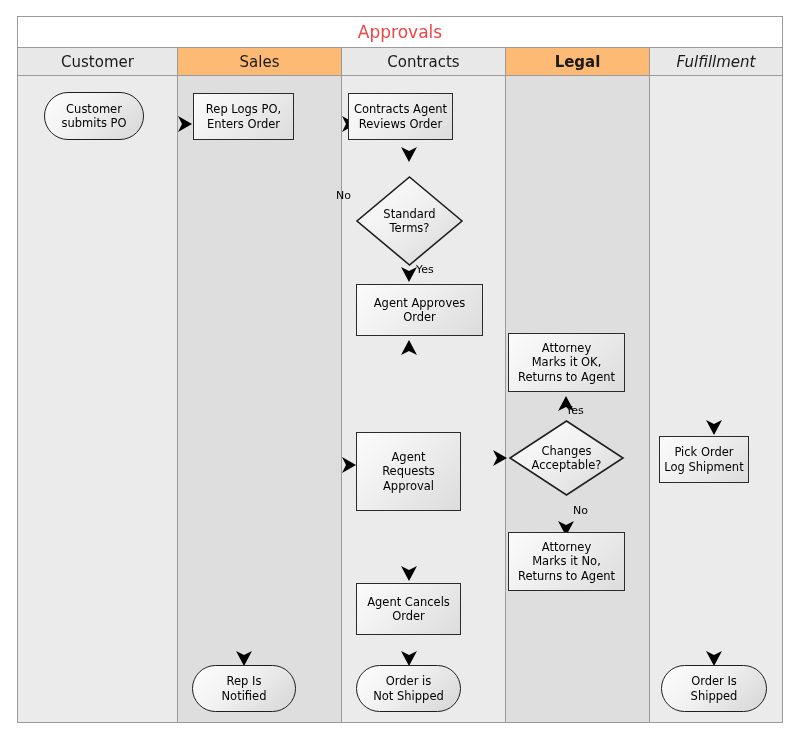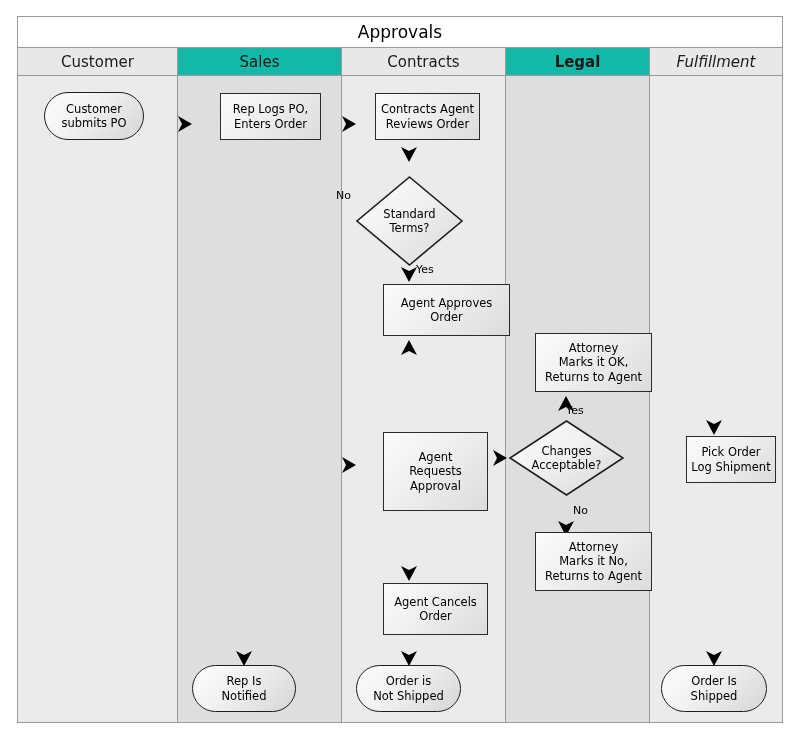--- a/index.html
+++ b/index.html
@@ -35,21 +35,21 @@
     background: #ffffff;
     border-bottom: 1px solid #9a9a9a;
     box-sizing: border-box;
     display: flex;
     align-items: center;
     justify-content: center;
   }
   .title-band .title-text {
     font-size: 17px;
     line-height: 1;
-    color: #000000;
+    color: #ef4444;
   }
 
   
   .header-band {
     position: absolute;
     left: 0; top: 31px;
     width: 100%;
     height: 28px;
     box-sizing: border-box;
     border-bottom: 1px solid #9a9a9a;
@@ -61,21 +61,21 @@
     box-sizing: border-box;
     display: flex;
     align-items: center;
     justify-content: center;
     font-size: 15px;
     color: #1a1a1a;
     border-right: 1px solid #9a9a9a;
   }
   .lane-head:last-child { border-right: none; font-style: italic; }
   .lane-head.lane-light { background: #e8e8e8; }
-  .lane-head.lane-dark  { background: #14b8a6; text-align: center; }
+  .lane-head.lane-dark  { background: #fdba74; text-align: center; }
   .lane-head.bold { font-weight: bold; }
 
   
   .lane-body-wrap {
     position: absolute;
     left: 0; top: 59px;
     width: 100%;
     height: 646px;
   }
   .lane-body {
@@ -108,21 +108,20 @@
     text-align: center;
     font-size: 11.5px;
     line-height: 1.25;
     color: #000000;
     white-space: pre-line;
   }
 
   .proc {
     border: 1.6px solid #2b2b2b;
     background: linear-gradient(135deg, #fbfbfb 0%, #f2f2f2 35%, #dcdcdc 100%);
-    margin-left: 27px;
   }
 
   .term {
     border: 1.6px solid #1f1f1f;
     border-radius: 999px;
     background: linear-gradient(135deg, #fdfdfd 0%, #f2f2f2 40%, #d6d6d6 100%);
   }
 
   .diamond-wrap { position: absolute; }
   .diamond-wrap .dia-svg { position: absolute; left: 0; top: 0; }

